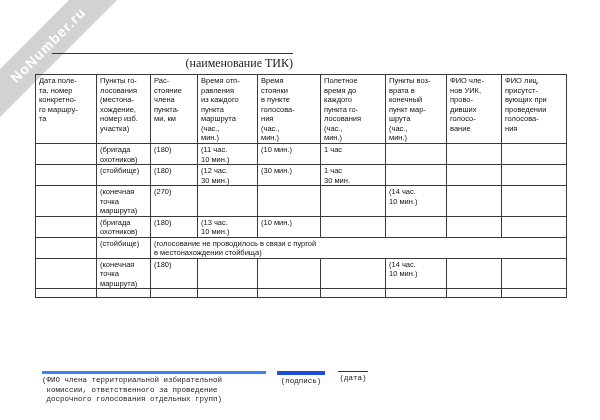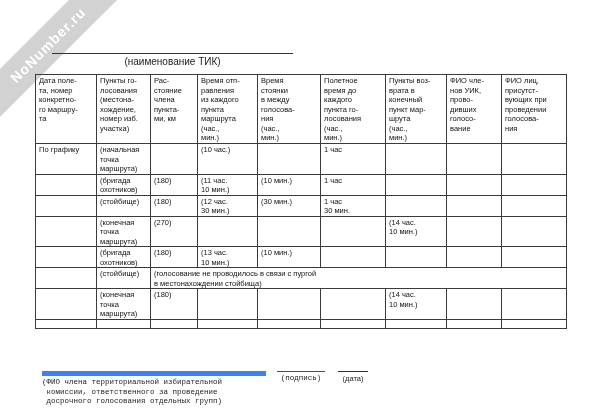--- a/index.html
+++ b/index.html
@@ -16,49 +16,49 @@
     font-weight:bold;font-size:14px;letter-spacing:1px;
   }
   
   .title{
     position:absolute;left:38px;top:13px;width:272px;
     font-family:"Liberation Mono",monospace;font-size:7.5px;line-height:10.5px;
     text-align:center;white-space:pre-line;color:#222;
   }
   .tik-line{position:absolute;left:52px;top:53px;width:241px;border-top:1px solid #333;}
   .tik-caption{
-    position:absolute;left:52px;top:56px;width:241px;text-align:center;
-    font-family:Liberation Sans, sans-serif;font-size:10px;color:#222;
+    position:absolute;left:52px;top:56px;width:241px;text-align:right;
+    font-family:Liberation Serif, serif;font-size:12px;color:#222;
   }
   
   table.grid{
     position:absolute;left:35px;top:74px;width:531px;
     border-collapse:collapse;table-layout:fixed;
   }
   table.grid th,table.grid td{
     border:1px solid #3a3a3a;
     font-family:"Liberation Sans",sans-serif;font-size:7.5px;line-height:9.5px;
     font-weight:normal;text-align:left;vertical-align:top;
     padding:1px 2px 0 3px;white-space:pre-line;color:#111;
     overflow:hidden;
   }
   
   .sig-block{
-    position:absolute;left:42px;top:371px;width:224px;border-top:5px solid #3b82f6;
+    position:absolute;left:42px;top:371px;width:224px;border-top:3px solid #3b82f6;
     font-family:"Liberation Mono",monospace;font-size:7.5px;line-height:9.5px;
     white-space:pre;color:#222;padding-top:2px;
   }
   .sign-label{
-    position:absolute;left:277px;top:371px;width:48px;border-top:1px solid #1d4ed8;
+    position:absolute;left:277px;top:371px;width:48px;border-top:4px solid #1d4ed8;
     font-family:"Liberation Mono",monospace;font-size:7.5px;text-align:center;
     color:#222;padding-top:2px;
   }
   .date-label{
     position:absolute;left:338px;top:371px;width:30px;border-top:1px solid #333;
-    font-family:Liberation Sans, sans-serif;font-size:7.5px;text-align:center;
+    font-family:Liberation Mono, monospace;font-size:7.5px;text-align:center;
     color:#222;padding-top:2px;
   }
 </style>
 </head>
 <body>
 
 <div class="page">
 
   <div class="watermark">NoNumber.ru</div>
 
@@ -97,21 +97,21 @@
 ми, км</th>
       <th>Время отп-
 равления
 из каждого
 пункта
 маршрута
 (час.,
 мин.)</th>
       <th>Время
 стоянки
-в между
+в пункте
 голосова-
 ния
 (час.,
 мин.)</th>
       <th>Полетное
 время до
 каждого
 пункта го-
 лосования
 (час.,
@@ -129,33 +129,20 @@
 дивших
 голосо-
 вание</th>
       <th>ФИО лиц,
 присутст-
 вующих при
 проведении
 голосова-
 ния</th>
     </tr>
-    <tr style="height:29px">
-      <td>По графику</td>
-      <td>(начальная
-точка
-маршрута)</td>
-      <td></td>
-      <td>(10 час.)</td>
-      <td></td>
-      <td>1 час</td>
-      <td></td>
-      <td></td>
-      <td></td>
-    </tr>
     <tr style="height:20px">
       <td></td>
       <td>(бригада
 охотников)</td>
       <td>(180)</td>
       <td>(11 час.
 10 мин.)</td>
       <td>(10 мин.)</td>
       <td>1 час</td>
       <td></td>

